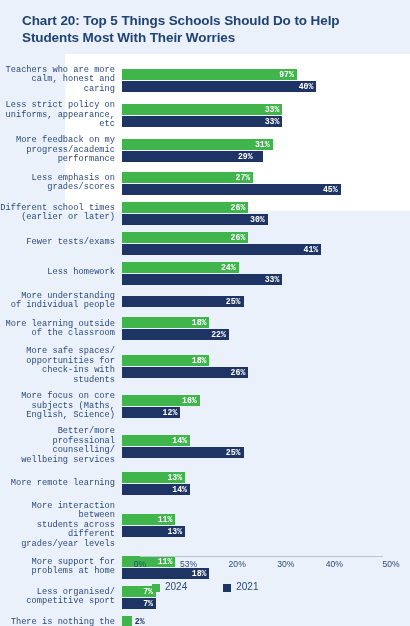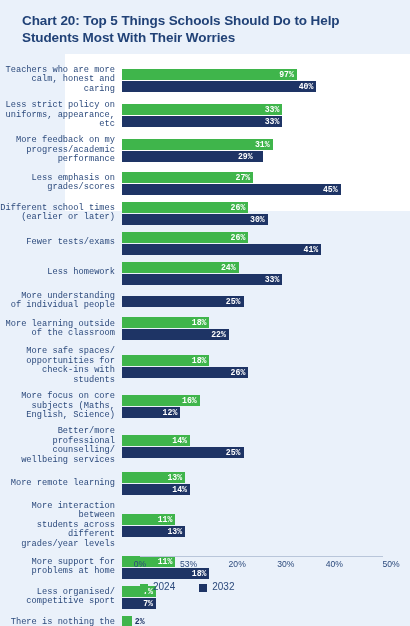--- a/index.html
+++ b/index.html
@@ -157,20 +157,21 @@
     position: absolute;
     left: 140px;
     top: 581px;
     display: flex;
     align-items: center;
   }
   .legend-item {
     display: flex;
     align-items: flex-end;
     margin-right: 24px;
+    margin-left: 12px;
   }
   .legend-swatch {
     width: 8px;
     height: 8px;
     margin-right: 5px;
   }
   .legend-swatch.green { background: #3fb54b; }
   .legend-swatch.navy  { background: #1e3465; }
   .legend-text {
     font-size: 10px;
@@ -437,17 +438,17 @@
       <div class="tick-label" style="left: 383px; margin-left: 8px;">50%</div>
     </div>
 
   <div id="legend">
       <div class="legend-item">
         <span class="legend-swatch green"></span>
         <span class="legend-text">2024</span>
       </div>
       <div class="legend-item">
         <span class="legend-swatch navy"></span>
-        <span class="legend-text">2032</span>
+        <span class="legend-text">2021</span>
       </div>
     </div>
 
 </div>
 
 </body></html>

